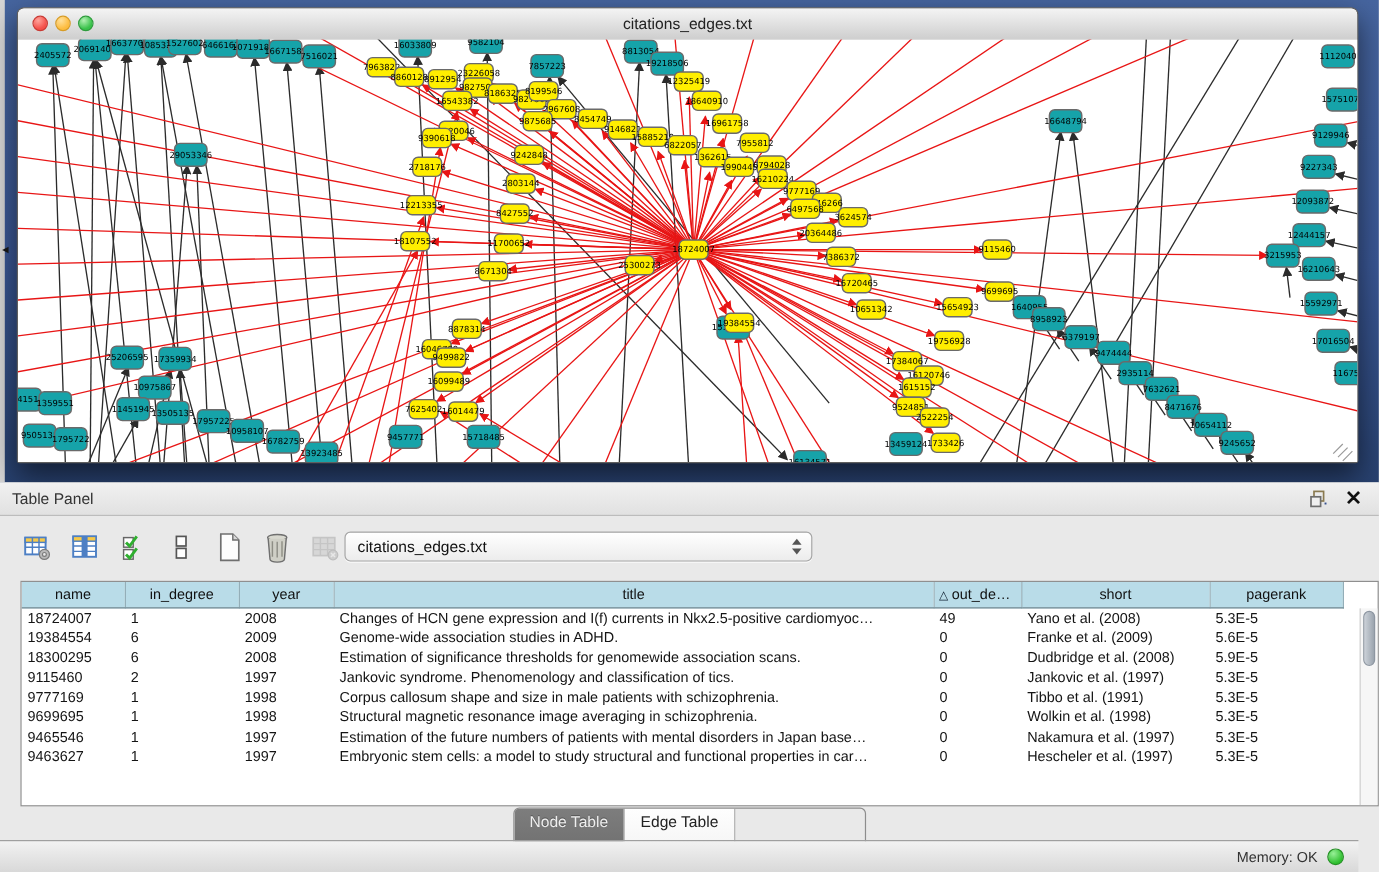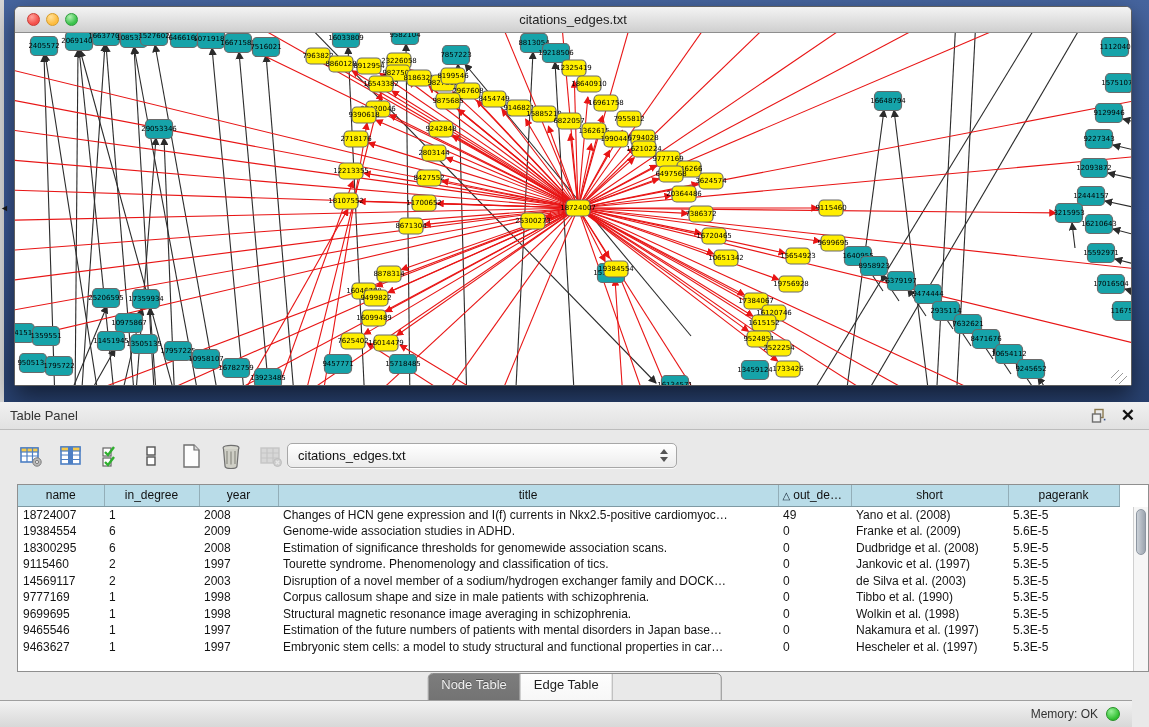--- a/index.html
+++ b/index.html
@@ -616,41 +616,32 @@
             <td>2008</td>
             <td>Estimation of significance thresholds for genomewide association scans.</td>
             <td>0</td>
             <td>Dudbridge et al. (2008)</td>
             <td>5.9E-5</td>
           </tr>
           <tr>
             <td>9115460</td>
             <td>2</td>
             <td>1997</td>
-            <td>Tourette syndrome. Phenomenology and classification of tics.</td>
+            <td>Jankovic syndrome. Phenomenology and classification of tics.</td>
             <td>0</td>
             <td>Jankovic et al. (1997)</td>
-            <td>5.3E-5</td>
-          </tr>
-          <tr>
-            <td>14569117</td>
-            <td>2</td>
-            <td>2003</td>
-            <td>Disruption of a novel member of a sodium/hydrogen exchanger family and DOCK…</td>
-            <td>0</td>
-            <td>de Silva et al. (2003)</td>
             <td>5.3E-5</td>
           </tr>
           <tr>
             <td>9777169</td>
             <td>1</td>
             <td>1998</td>
             <td>Corpus callosum shape and size in male patients with schizophrenia.</td>
             <td>0</td>
-            <td>Tibbo et al. (1990)</td>
+            <td>Tibbo et al. (1991)</td>
             <td>5.3E-5</td>
           </tr>
           <tr>
             <td>9699695</td>
             <td>1</td>
             <td>1998</td>
             <td>Structural magnetic resonance image averaging in schizophrenia.</td>
             <td>0</td>
             <td>Wolkin et al. (1998)</td>
             <td>5.3E-5</td>

